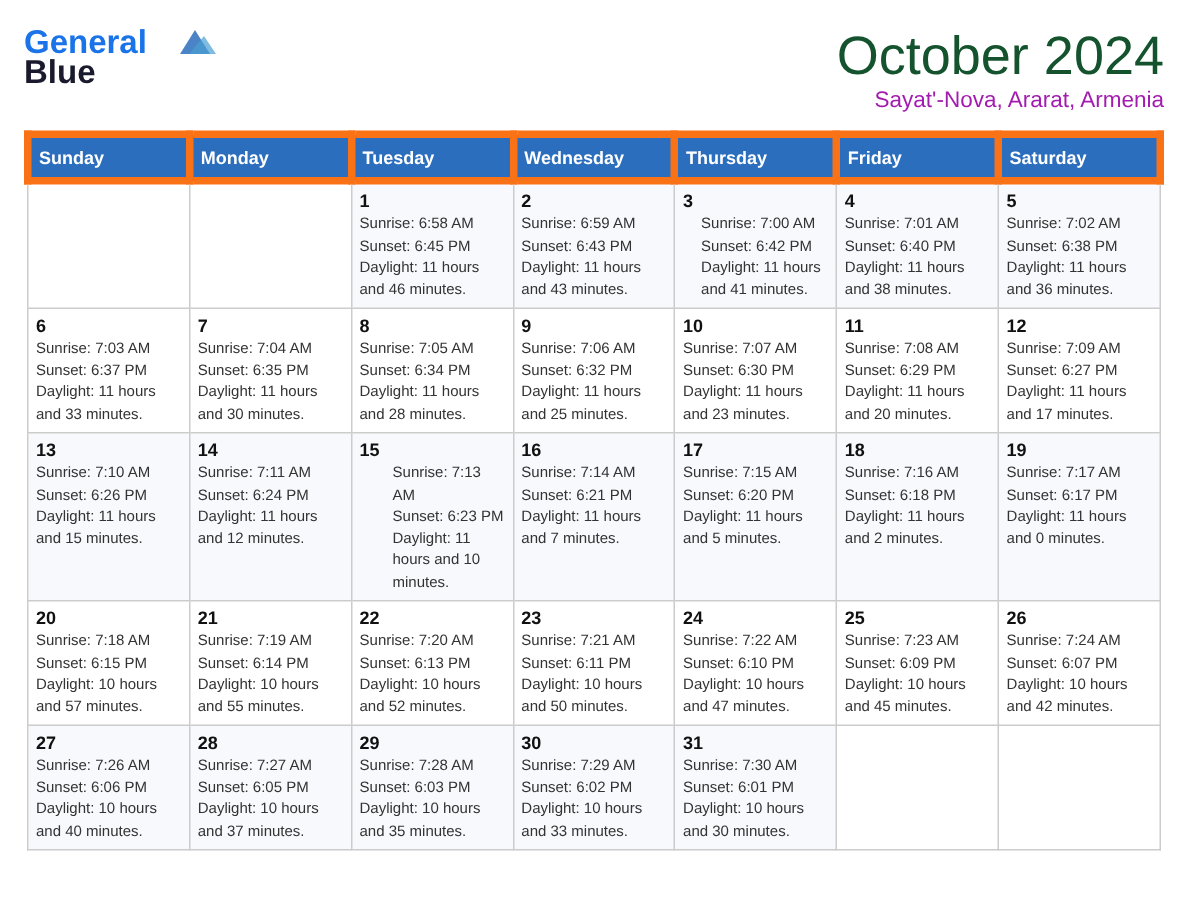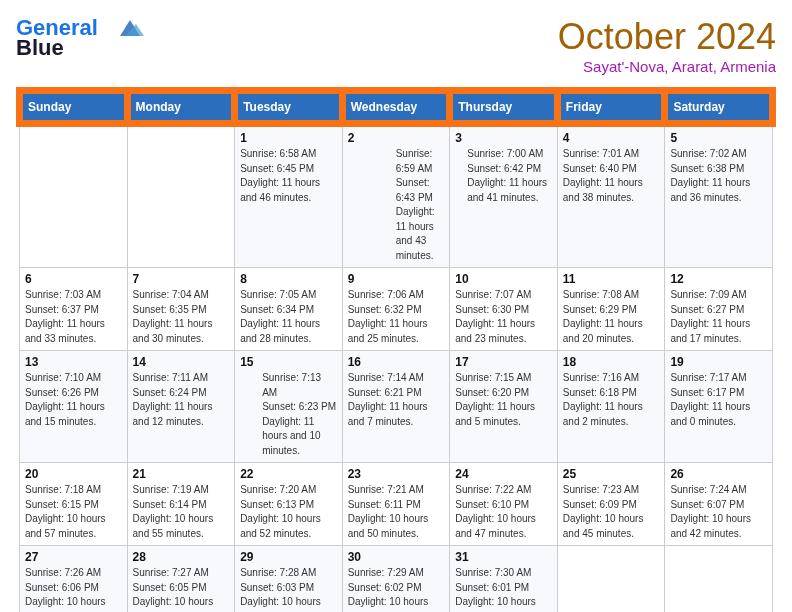--- a/index.html
+++ b/index.html
@@ -19,39 +19,39 @@
     .logo {
       display: flex;
       align-items: center;
     }
     .title-block {
       text-align: right;
     }
     .month-title {
       font-size: 36px;
       font-weight: 300;
-      color: #a16207;
+      color: #14532d;
     }
     .location {
       font-size: 15px;
       color: #a21caf;
     }
     table {
       width: 100%;
       border-collapse: collapse;
       table-layout: fixed;
     }
     thead tr th {
       background-color: #2a6ebd;
       color: #fff;
       font-size: 12px;
       font-weight: bold;
       padding: 6px 5px;
       text-align: left;
-      border: 7px solid #f97316;
+      border: 5px solid #f97316;
     }
     tbody tr td {
       border: 1px solid #ccc;
       vertical-align: top;
       padding: 4px 5px;
       font-size: 10.5px;
       color: #222;
       height: 80px;
       background: #fff;
     }
@@ -118,21 +118,21 @@
         <td class="empty-cell"></td>
         <td class="empty-cell"></td>
         <td>
           <span class="day-number">1</span>
           <div class="day-info" style="white-space: pre-line;">Sunrise: 6:58 AM
 Sunset: 6:45 PM
 Daylight: 11 hours and 46 minutes.</div>
         </td>
         <td>
           <span class="day-number">2</span>
-          <div class="day-info" style="white-space: pre-line; margin-left: 48px;">Sunrise: 6:59 AM
+          <div class="day-info" style="white-space: pre-line;">Sunrise: 6:59 AM
 Sunset: 6:43 PM
 Daylight: 11 hours and 43 minutes.</div>
         </td>
         <td>
           <span class="day-number">3</span>
           <div class="day-info" style="white-space: pre-line; margin-left: 12px;">Sunrise: 7:00 AM
 Sunset: 6:42 PM
 Daylight: 11 hours and 41 minutes.</div>
         </td>
         <td>

